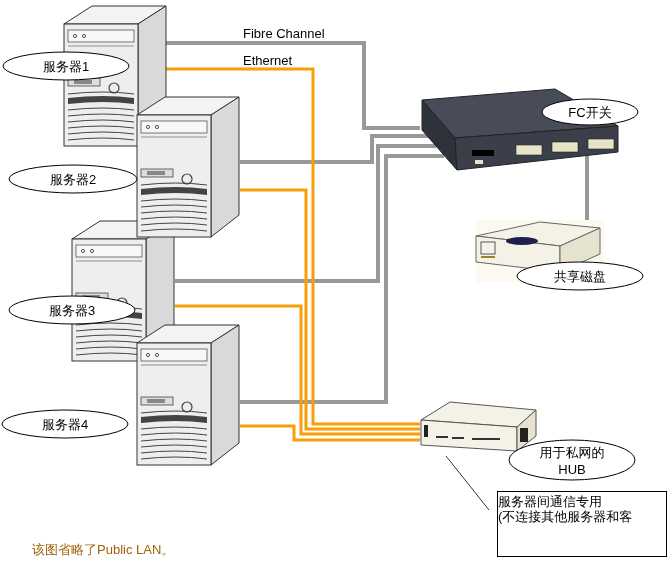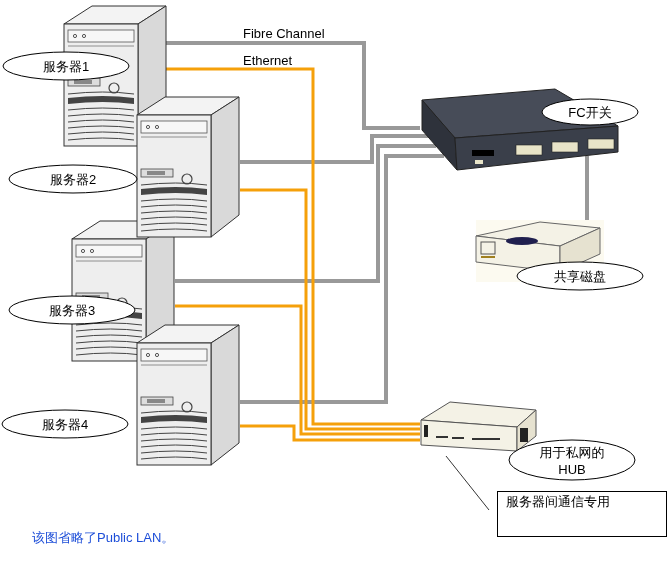--- a/index.html
+++ b/index.html
@@ -1,23 +1,23 @@
 <!DOCTYPE html>
 <html><head>
 <meta charset="utf-8">
 <style>
   html, body { margin:0; padding:0; background:#ffffff; }
   body { width:671px; height:562px; position:relative; overflow:hidden;
          font-family:"Liberation Sans", "DejaVu Sans", sans-serif; }
   svg { position:absolute; left:0; top:0; }
   .lbl { font-family:"Liberation Sans", "DejaVu Sans", sans-serif; font-size:13px; fill:#000; }
-  .note { position:absolute; font-size:13px; color:#1d4ed8; font-family:"Liberation Sans","DejaVu Sans",sans-serif; }
-  .callout { position:absolute; left:497px; top:491px; width:170px; height:46px;
+  .note { position:absolute; font-size:13px; color:#a16207; font-family:"Liberation Sans","DejaVu Sans",sans-serif;margin-top:12px; }
+  .callout { position:absolute; left:497px; top:491px; width:170px; height:66px;
              border:1px solid #000; background:#fff; box-sizing:border-box;
-             padding:2px 8px; font-size:13px; line-height:15px; }
+             padding:2px 0; font-size:13px; line-height:15px; }
   .callout div { white-space:nowrap; }
 </style>
 </head>
 <body>
 
 <svg width="671" height="562" viewBox="0 0 671 562">
   <defs>
     <g id="tower">
 
       <polygon points="0,18 28,0 102,0 74,18" fill="#f3f3f3" stroke="#333" stroke-width="1"></polygon>
@@ -137,15 +137,16 @@
   </g>
   <g>
     <ellipse cx="572" cy="460" rx="63" ry="20" fill="#fff" stroke="#000"></ellipse>
     <text class="lbl" x="572" y="457" text-anchor="middle">用于私网的</text>
     <text class="lbl" x="572" y="474" text-anchor="middle">HUB</text>
   </g>
 </svg>
 
 <div class="callout">
   <div>服务器间通信专用</div>
+  <div>(不连接其他服务器和客</div>
 </div>
 
 <div class="note" style="left:32px; top:529px;">该图省略了Public  LAN。</div>
 
 </body></html>

